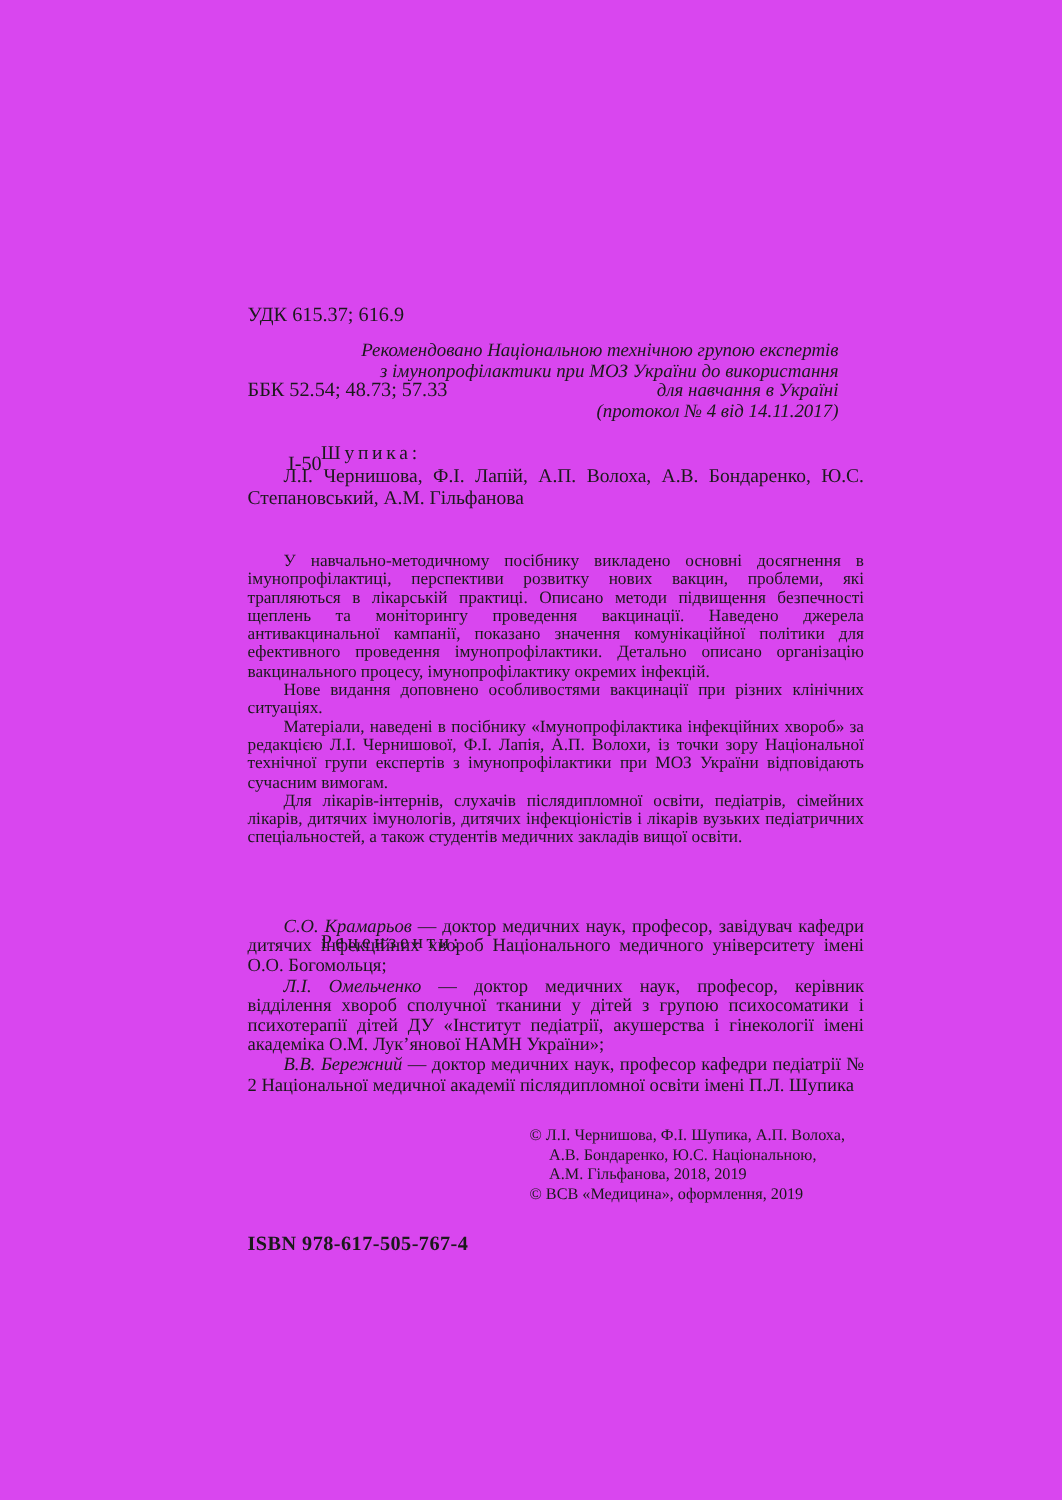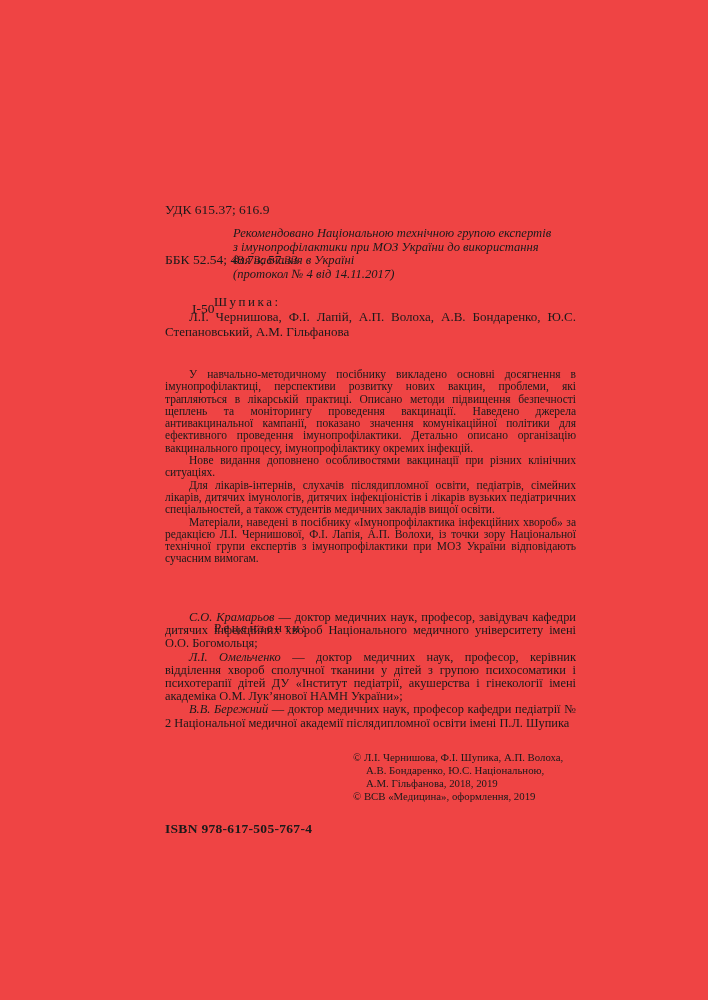--- a/index.html
+++ b/index.html
@@ -1,20 +1,20 @@
 <!DOCTYPE html>
 <html lang="uk"><head>
 <meta charset="utf-8">
 <style>
   html, body { margin: 0; padding: 0; background: #ffffff; }
   .page {
     position: relative;
     width: 708px;
     height: 1000px;
-    background: #ef4444;
+    background: #d946ef;
     font-family: "Liberation Serif", serif;
     color: #1a1a1a;
     overflow: hidden;
   }
   
   .codes {
     position: absolute;
     top: 169px; left: 165px;
     font-size: 13.5px;
     line-height: 16.5px;
@@ -22,21 +22,21 @@
   }
   .codes .index { padding-left: 27px; }
 
   
   .recommendation {
     position: absolute;
     top: 227px; left: 233px; width: 326px;
     font-style: italic;
     font-size: 12.6px;
     line-height: 13.6px;
-    text-align: left;
+    text-align: right;
   }
 
   
   .authors-heading {
     position: absolute;
     top: 294px; left: 214px;
     font-size: 13px;
     letter-spacing: 2.5px;
   }
   .authors-names {
@@ -109,22 +109,22 @@
     <div>для навчання в Україні</div>
     <div>(протокол № 4 від 14.11.2017)</div>
   </div>
 
   <div class="authors-heading">Шупика:</div>
   <div class="authors-names">Л.І. Чернишова, Ф.І. Лапій, А.П. Волоха, А.В. Бондаренко, Ю.С. Степановський, А.М. Гільфанова</div>
 
   <div class="annotation">
     <p>У навчально-методичному посібнику викладено основні досягнення в імунопрофілактиці, перспективи розвитку нових вакцин, проблеми, які трапляються в лікарській практиці. Описано методи підвищення безпечності щеплень та моніторингу проведення вакцинації. Наведено джерела антивакцинальної кампанії, показано значення комунікаційної політики для ефективного проведення імунопрофілактики. Детально описано організацію вакцинального процесу, імунопрофілактику окремих інфекцій.</p>
     <p>Нове видання доповнено особливостями вакцинації при різних клінічних ситуаціях.</p>
+    <p>Матеріали, наведені в посібнику «Імунопрофілактика інфекційних хвороб» за редакцією Л.І. Чернишової, Ф.І. Лапія, А.П. Волохи, із точки зору Національної технічної групи експертів з імунопрофілактики при МОЗ України відповідають сучасним вимогам.</p>
     <p>Для лікарів-інтернів, слухачів післядипломної освіти, педіатрів, сімейних лікарів, дитячих імунологів, дитячих інфекціоністів і лікарів вузьких педіатричних спеціальностей, а також студентів медичних закладів вищої освіти.</p>
-    <p>Матеріали, наведені в посібнику «Імунопрофілактика інфекційних хвороб» за редакцією Л.І. Чернишової, Ф.І. Лапія, А.П. Волохи, із точки зору Національної технічної групи експертів з імунопрофілактики при МОЗ України відповідають сучасним вимогам.</p>
   </div>
 
   <div class="reviewers-heading">Рецензенти:</div>
   <div class="reviewers">
     <p><span class="reviewer-name">С.О. Крамарьов</span><span> — доктор медичних наук, професор, завідувач кафедри дитячих інфекційних хвороб Національного медичного університету імені О.О. Богомольця;</span></p>
     <p><span class="reviewer-name">Л.І. Омельченко</span><span> — доктор медичних наук, професор, керівник відділення хвороб сполучної тканини у дітей з групою психосоматики і психотерапії дітей ДУ «Інститут педіатрії, акушерства і гінекології імені академіка О.М. Лук’янової НАМН України»;</span></p>
     <p><span class="reviewer-name">В.В. Бережний</span><span> — доктор медичних наук, професор кафедри педіатрії № 2 Національної медичної академії післядипломної освіти імені П.Л. Шупика</span></p>
   </div>
 
   <div class="copyright">

